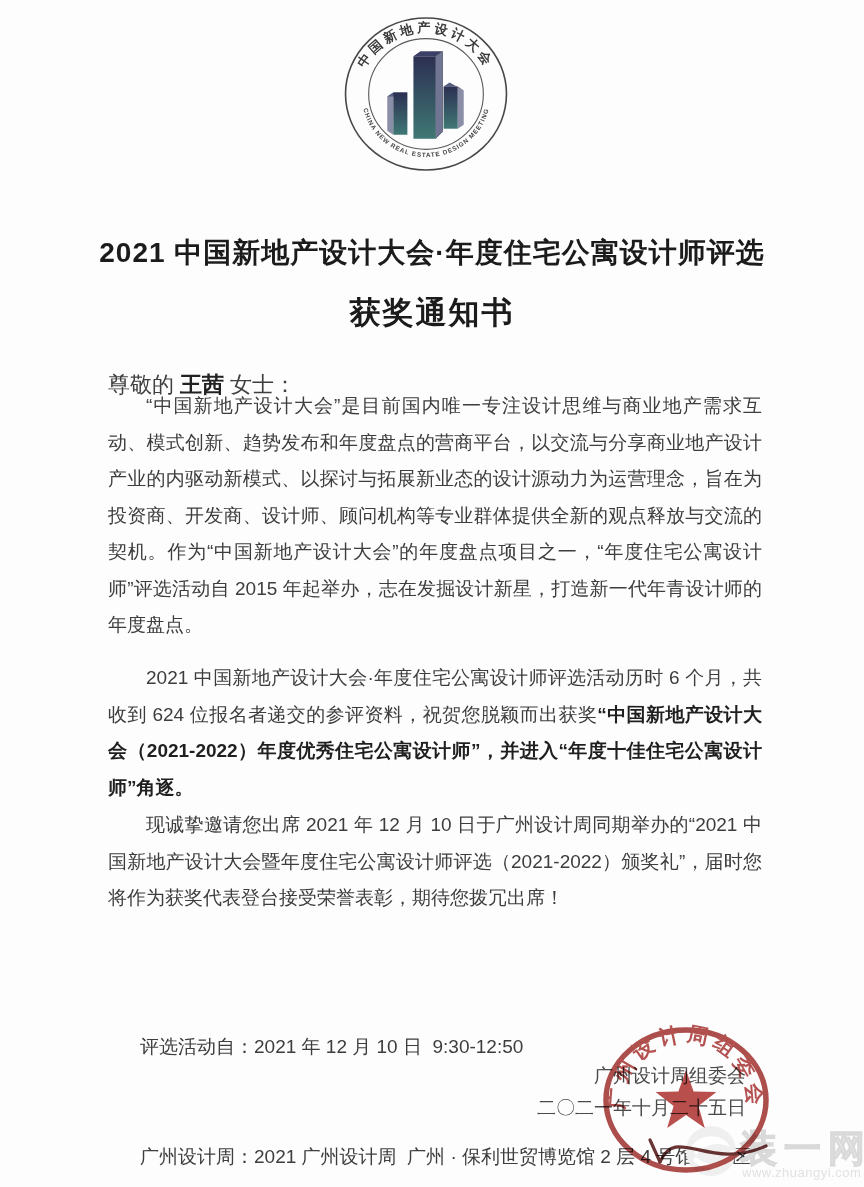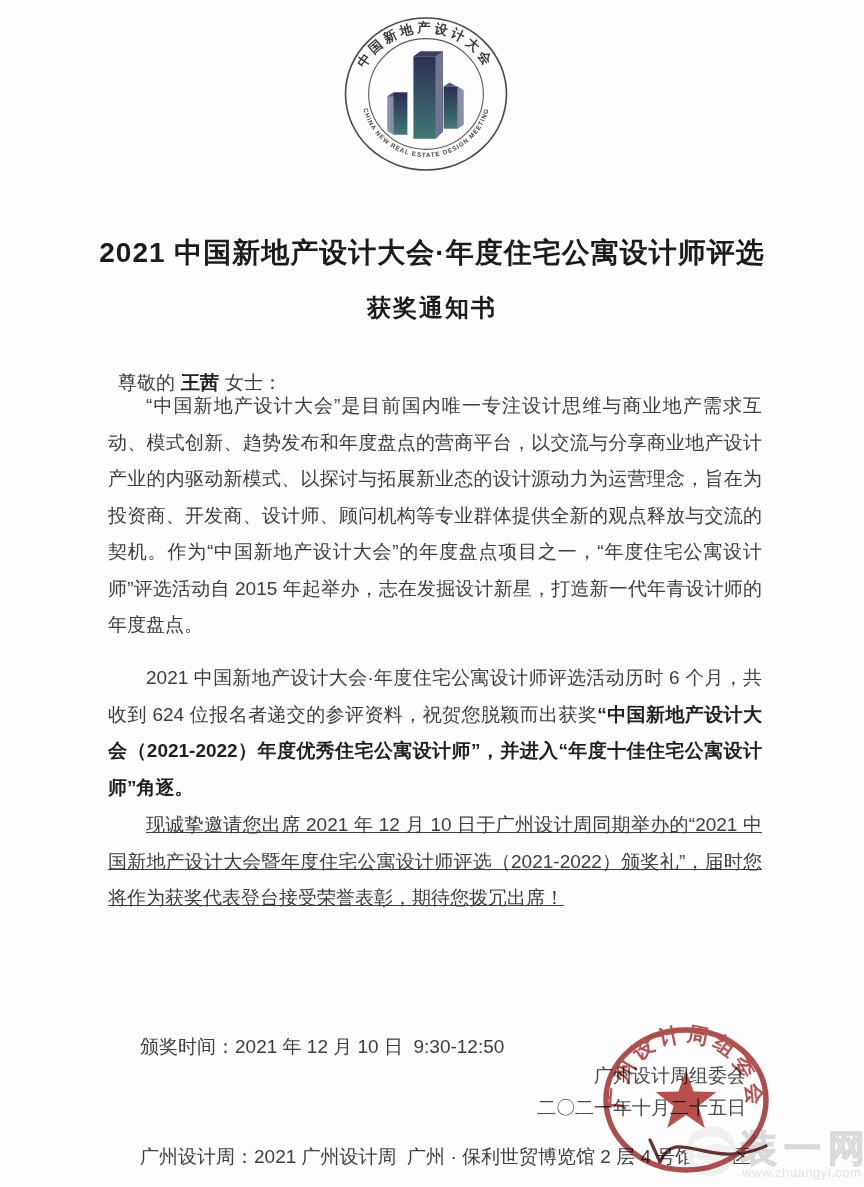--- a/index.html
+++ b/index.html
@@ -17,36 +17,36 @@
     width:166px; height:156px;
   }
   .title-block {
     position:absolute; left:0; top:234px; width:864px;
     text-align:center; color:#1b1b1b;
   }
   .title-line1 {
     font-size:28px; font-weight:700; letter-spacing:1px;
   }
   .title-line2 {
-    font-size:24px; font-weight:700; letter-spacing:2px;
+    font-size:31px; font-weight:700; letter-spacing:2px;
     margin-top:20px;
   }
   .salutation {
-    position:absolute; left:118px; top:370px;
-    font-size:19px; color:#3f3f3f;font-family:Liberation Mono, monospace;
+    position:absolute; left:108px; top:370px;
+    font-size:22px; color:#3f3f3f;font-family:Liberation Mono, monospace;
   }
   .salutation b { color:#222; margin:0 6px; }
   .body-para {
     position:absolute; left:108px; width:654px;
     font-size:19px; line-height:36.5px;
     text-align:justify; text-indent:2em; color:#3d3d3d;
   }
   .p1 { top:388px; }
   .p2 { top:660px; }
-  .p3 { top:807px;text-decoration:underline; }
+  .p3 { top:807px; }
   .p2 b, .body-para b { color:#1f1f1f; }
   .details {
     position:absolute; left:140px; top:956px;
     font-size:19px; line-height:36.5px; color:#3d3d3d;
     white-space:pre-wrap;
   }
   .signoff {
     position:absolute; right:118px; top:1060px;
     text-align:right; font-size:19px; line-height:32px; color:#4a4a4a;
     z-index:1;
@@ -124,21 +124,21 @@
     <span>尊敬的</span><b>王茜</b><span>女士：</span>
   </div>
 
   <p class="body-para p1">“中国新地产设计大会”是目前国内唯一专注设计思维与商业地产需求互动、模式创新、趋势发布和年度盘点的营商平台，以交流与分享商业地产设计产业的内驱动新模式、以探讨与拓展新业态的设计源动力为运营理念，旨在为投资商、开发商、设计师、顾问机构等专业群体提供全新的观点释放与交流的契机。作为“中国新地产设计大会”的年度盘点项目之一，“年度住宅公寓设计师”评选活动自 2015 年起举办，志在发掘设计新星，打造新一代年青设计师的年度盘点。</p>
 
   <p class="body-para p2"><span>2021 中国新地产设计大会·年度住宅公寓设计师评选活动历时 6 个月，共收到 624 位报名者递交的参评资料，祝贺您脱颖而出获奖</span><b>“中国新地产设计大会（2021-2022）年度优秀住宅公寓设计师”，并进入“年度十佳住宅公寓设计师”角逐。</b></p>
 
   <p class="body-para p3">现诚挚邀请您出席 2021 年 12 月 10 日于广州设计周同期举办的“2021 中国新地产设计大会暨年度住宅公寓设计师评选（2021-2022）颁奖礼”，届时您将作为获奖代表登台接受荣誉表彰，期待您拨冗出席！</p>
 
   <div class="details">
-    <div><span>颁奖时间：</span><span>2021 年 12 月 10 日  9:30-12:50</span></div>
+    <div><span>评选活动自：</span><span>2021 年 12 月 10 日  9:30-12:50</span></div>
     <div><span>广州设计周：</span><span>2021 广州设计周  广州 · 保利世贸博览馆 2 层 4 号馆论坛区</span></div>
   </div>
 
   <div class="signoff">
     <div>广州设计周组委会</div>
     <div>二〇二一年十月二十五日</div>
   </div>
 
   <div class="watermark">
     <svg class="wm-swirl" viewBox="0 0 54 54">

